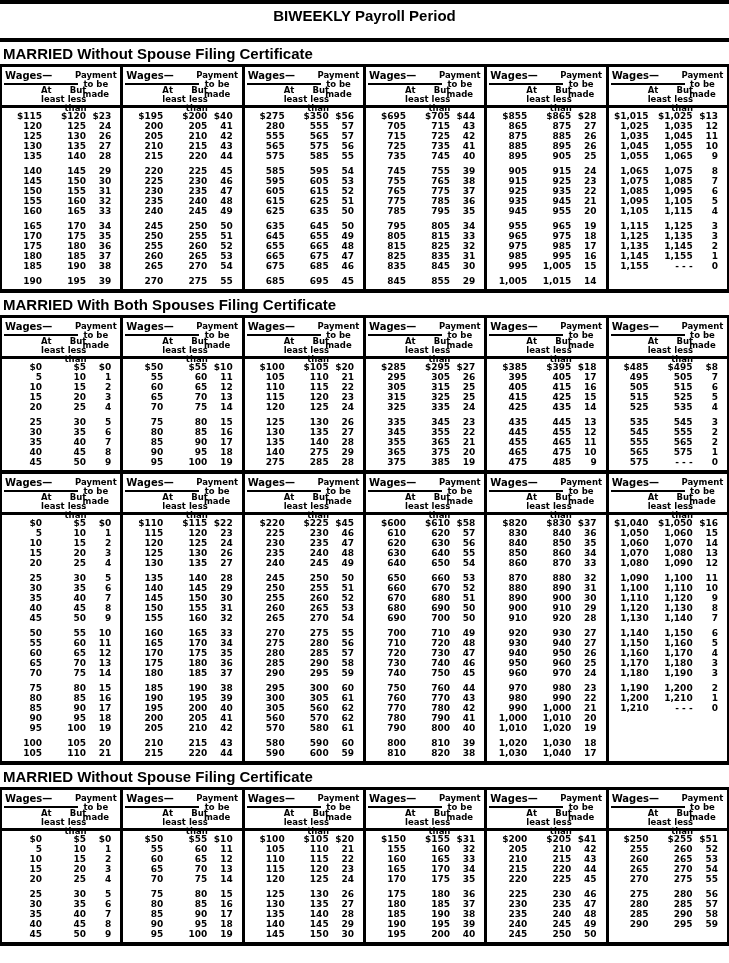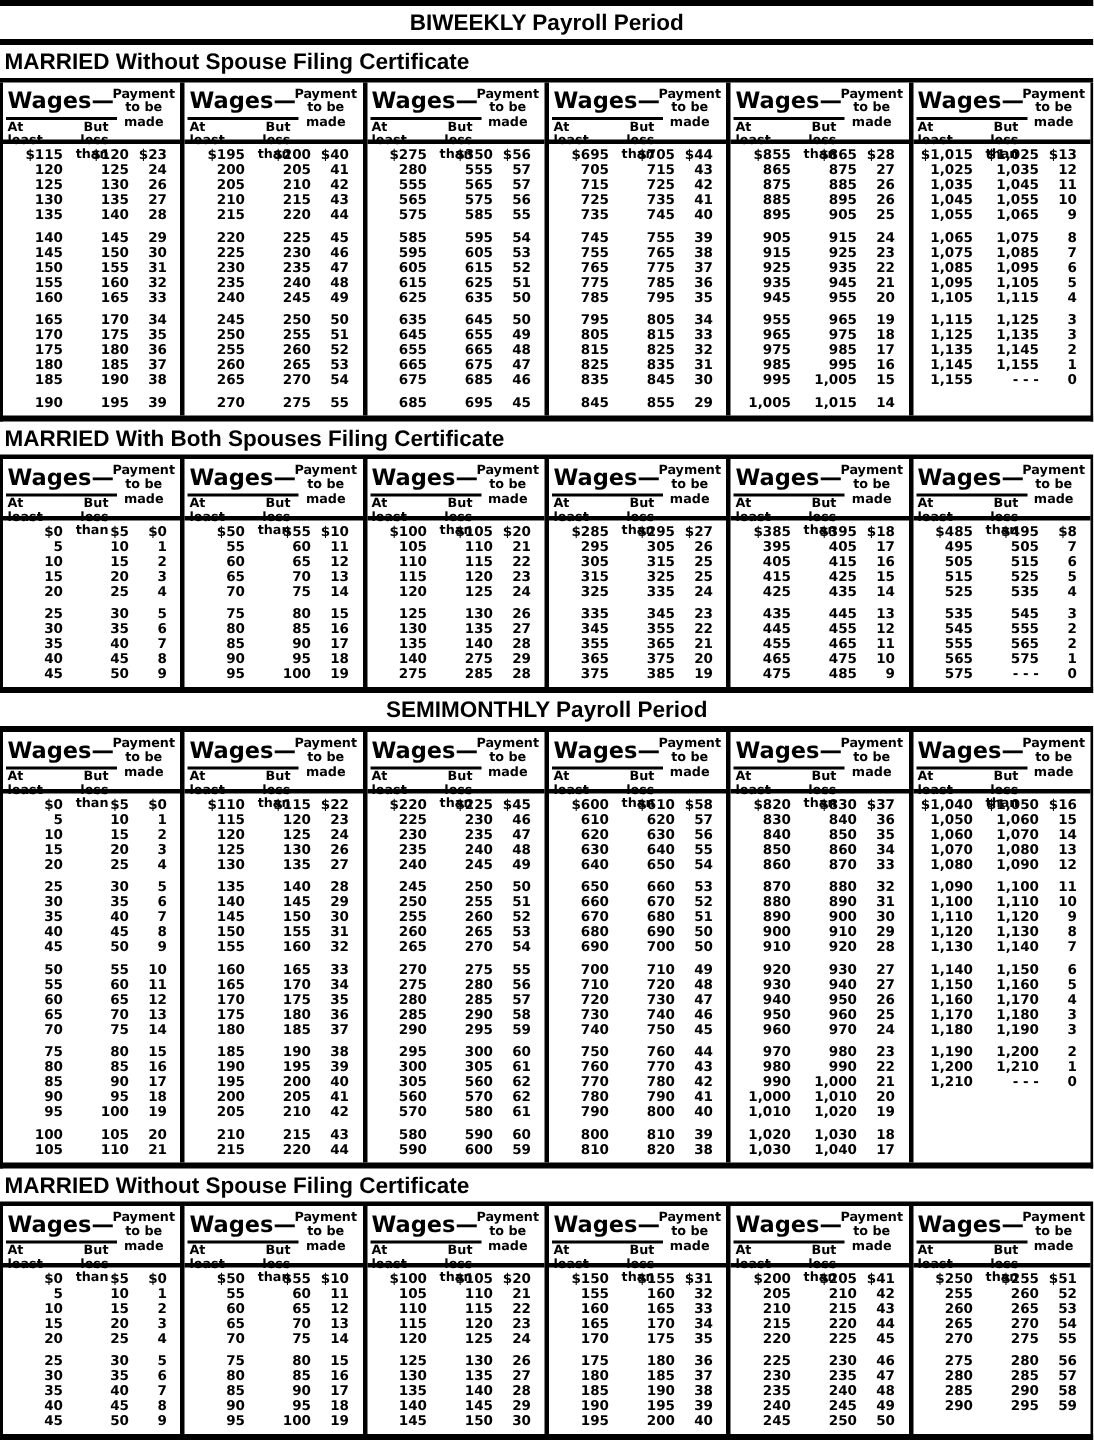--- a/index.html
+++ b/index.html
@@ -3,39 +3,39 @@
 <meta charset="utf-8">
 <style>
   * { box-sizing: border-box; }
   html, body { margin: 0; padding: 0; background: #fff; }
   body { width: 729px; color: #000; font-family: "DejaVu Sans", "Liberation Sans", sans-serif; }
   .page { width: 729px; height: 963px; border-top: 4px solid #000; overflow: hidden; }
 
   .period-title {
     font-family: "Liberation Sans", sans-serif;
     font-weight: bold; font-size: 15px; text-align: center;
-    padding: 3px 0 2px; border-bottom: 4px solid #000;
+    padding: 3px 0 14px; border-bottom: 4px solid #000;
   }
   .section-title {
     font-family: "Liberation Sans", sans-serif;
     font-weight: bold; font-size: 15px; margin: 0;
     padding: 3px 12px 2px 3px; border-bottom: 3px solid #000;
   }
 
   .table { display: flex; align-items: stretch; border-bottom: 4px solid #000;
            border-left: 2px solid #000; border-right: 2px solid #000; }
   .colgroup { flex: 1 1 0; border-right: 3px solid #000; display: flex; flex-direction: column; min-width: 0; }
   .colgroup:last-child { border-right: none; }
 
   .colhead { border-bottom: 3px solid #000; display: flex; padding: 3px 1px 1px 2px; height: 41px; }
   .head-left { flex: 1; display: flex; flex-direction: column; min-width: 0; }
-  .wages { font-size: 15px; font-weight: bold; width: 74px;
+  .wages { font-size: 10px; font-weight: bold; width: 74px;
            border-bottom: 2px solid #000; padding-bottom: 2px; padding-left: 1px; }
   .subhead { display: flex; font-size: 8.5px; font-weight: bold; margin-top: 1px; line-height: 1.05; }
-  .sub-al { width: 33px; padding-left: 1px; }
+  .sub-al { width: 33px; padding-left: 1px; margin-left: 36px; }
   .sub-bl { width: 40px; text-align: right; }
   .payment { width: 47px; font-size: 8.5px; font-weight: bold; text-align: center;
              line-height: 1.1; padding-top: 1px; }
 
   .colbody { flex: 1; padding: 3px 0 3px; }
   .rowgroup { margin-bottom: 5px; }
   .rowgroup:last-child { margin-bottom: 0; }
   .row { display: flex; font-size: 9px; font-weight: bold; line-height: 10px; white-space: nowrap; }
   .c0 { width: 40px; text-align: right; }
   .c1 { width: 44px; text-align: right; }
@@ -1062,21 +1062,20 @@
             <div class="row">
               <span class="cell c0">575</span>
               <span class="cell c1">- - -</span>
               <span class="cell c2">0</span>
             </div>
           </div>
         </div>
       </div>
     </div>
 
-  <div class="period-title">SEMIMONTHLY Payroll Period</div>
 
   <div class="table">
       <div class="colgroup">
         <div class="colhead">
           <div class="head-left">
             <div class="wages">Wages—</div>
             <div class="subhead">
               <div class="sub-al">At least</div>
               <div class="sub-bl">But less than</div>
             </div>

